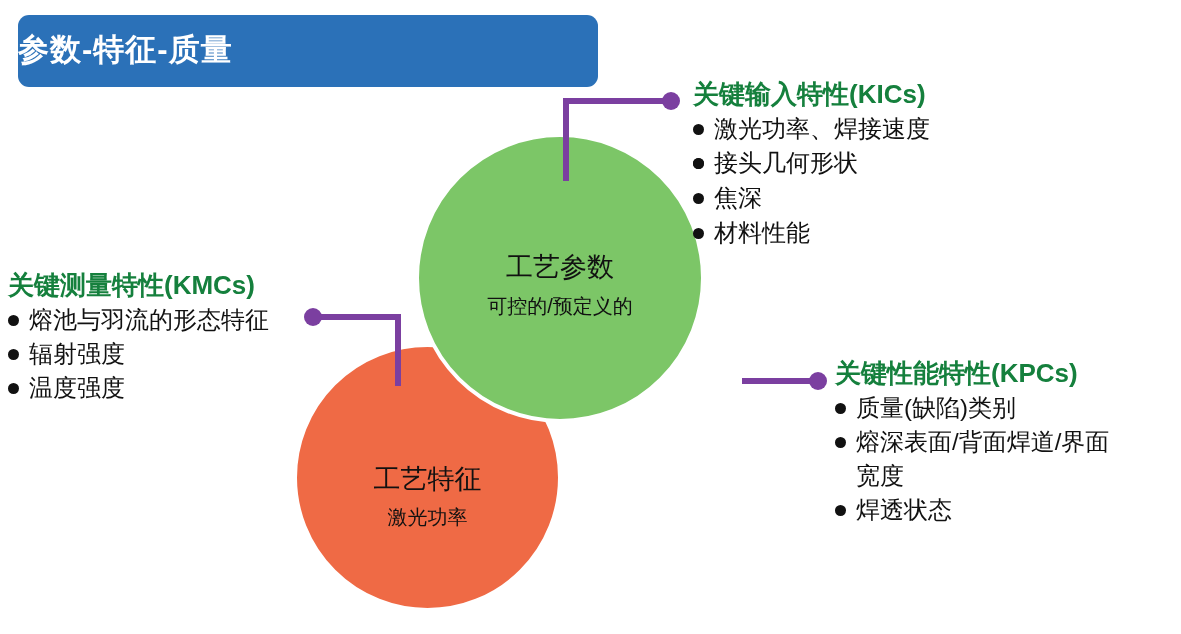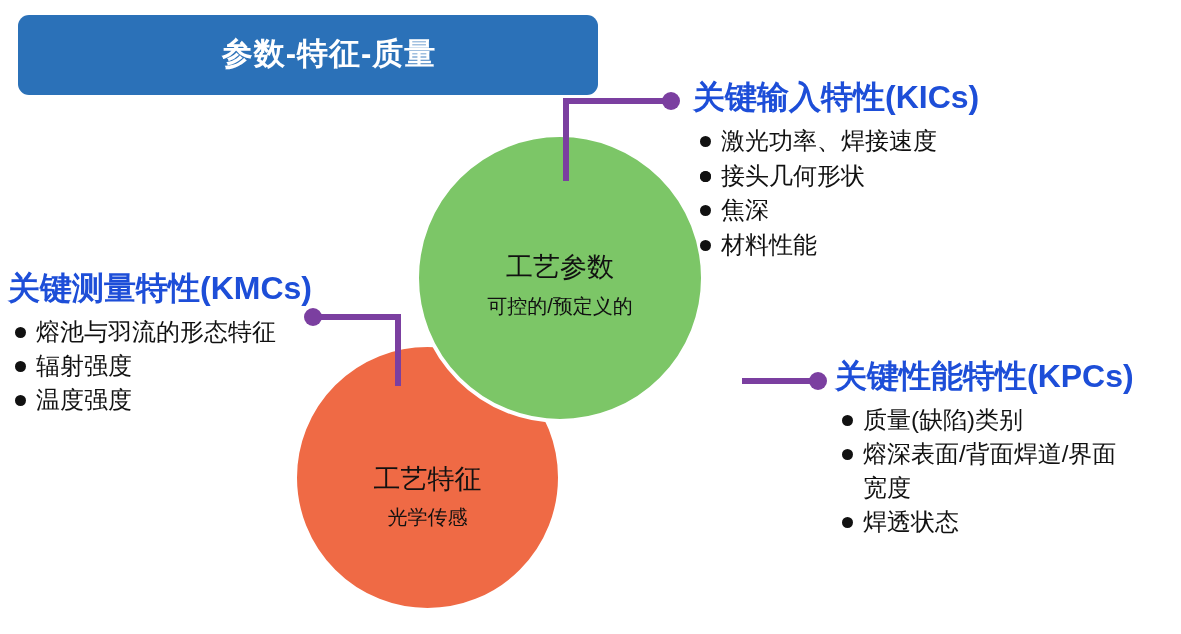--- a/index.html
+++ b/index.html
@@ -17,29 +17,27 @@
     background: #ffffff;
     overflow: hidden;
   }
 
   
   #title-banner {
     position: absolute;
     left: 18px;
     top: 15px;
     width: 580px;
-    height: 80px;
+    height: 72px;
     background: #2b71b8;
     border-radius: 11px;
     display: flex;
     align-items: center;
-    justify-content: center;
     box-sizing: border-box;
     padding-bottom: 2px;
-    padding-left: 42px;
   }
   #title-banner .title-text {
     color: #ffffff;
     font-size: 31px;
     font-weight: bold;
     letter-spacing: 1px;
     white-space: nowrap;
   }
 
   
@@ -109,30 +107,30 @@
     z-index: 6;
     pointer-events: none;
   }
 
   
   .callout {
     position: absolute;
     z-index: 7;
   }
   .callout-heading {
-    color: #1d4ed8;
-    font-size: 32px;
+    color: #15803d;
+    font-size: 26px;
     font-weight: bold;
     white-space: nowrap;
     line-height: 1.18;
     margin-bottom: 2px;
   }
   .callout-list {
     list-style: none;
-    margin: 7px;
+    margin: 0;
     padding: 0;
   }
   .callout-list li {
     position: relative;
     color: #111111;
     font-size: 24px;
     font-weight: 400;
     line-height: 1.42;
     padding-left: 21px;
   }
@@ -165,21 +163,21 @@
     <span class="title-text">参数-特征-质量</span>
   </div>
 
   <div class="venn-circle" id="circle-process-params">
     <div class="circle-title">工艺参数</div>
     <div class="circle-sub">可控的/预定义的</div>
   </div>
 
   <div class="venn-circle" id="circle-process-features">
     <div class="circle-title">工艺特征</div>
-    <div class="circle-sub">光学传感</div>
+    <div class="circle-sub">激光功率</div>
   </div>
 
 
   <svg id="connectors" viewBox="0 0 1181 634">
 
     <polyline points="566,178 566,101 667,101" fill="none" stroke="#7b3fa0" stroke-width="6" stroke-linecap="square" stroke-linejoin="miter"></polyline>
     <circle cx="671" cy="101" r="9" fill="#7b3fa0"></circle>
 
     <polyline points="317,317 398,317 398,383" fill="none" stroke="#7b3fa0" stroke-width="6" stroke-linecap="square" stroke-linejoin="miter"></polyline>
     <circle cx="313" cy="317" r="9" fill="#7b3fa0"></circle>

